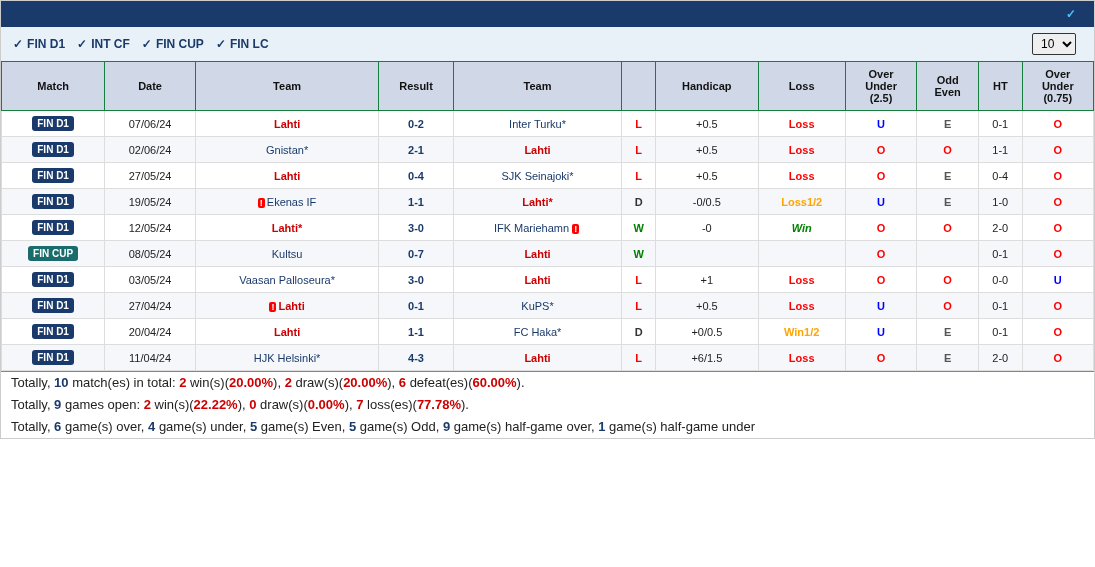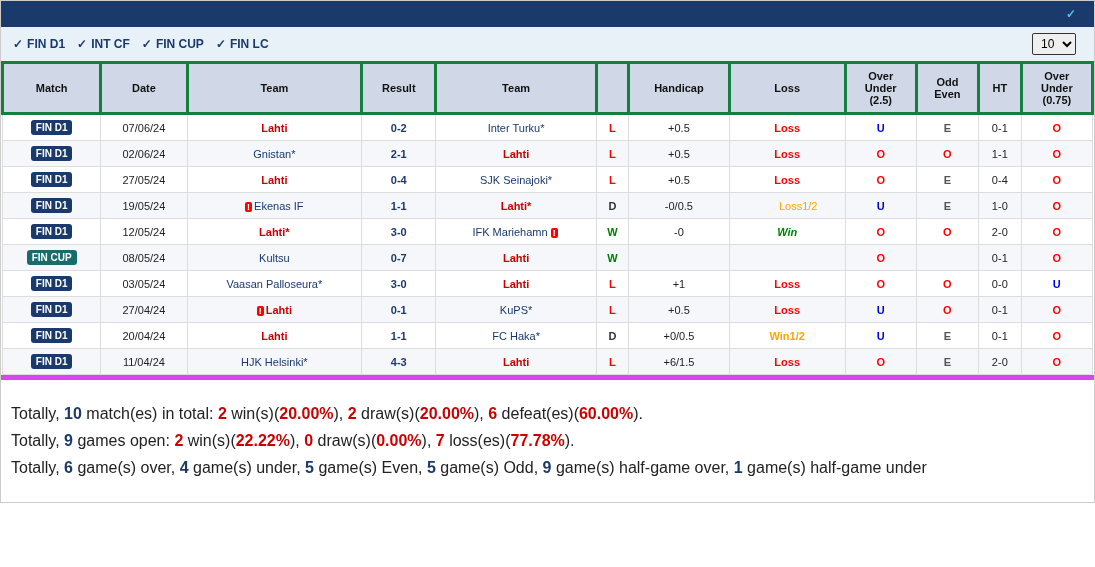--- a/index.html
+++ b/index.html
@@ -75,21 +75,21 @@
     }
     thead tr {
       background: #d0d8e8;
     }
     thead th {
       padding: 6px 4px;
       text-align: center;
       font-size: 11px;
       font-weight: bold;
       color: #111;
-      border: 3px solid #15803d;
+      border: 1px solid #15803d;
       white-space: nowrap;
     }
     tbody tr:nth-child(even) {
       background: #f5f7fb;
     }
     tbody tr:nth-child(odd) {
       background: #fff;
     }
     tbody td {
       padding: 5px 4px;
@@ -111,29 +111,29 @@
     .badge-fincup { background: #1a6b6b; }
     .team-lahti { color: #cc0000; font-weight: bold; }
     .team-other { color: #1a3a6b; margin-top: 11px; }
     .result-score { font-weight: bold; color: #1a3a6b; }
     .outcome-w { color: green; font-weight: bold; }
     .outcome-l { color: red; font-weight: bold; }
     .outcome-d { color: #333; font-weight: bold; }
     .odds-win { color: green; font-weight: bold; font-style: italic; }
     .odds-loss { color: red; font-weight: bold; }
     .odds-win12 { color: orange; font-weight: bold; }
-    .odds-loss12 { color: orange; font-weight: normal; margin-left: 22px; }
+    .odds-loss12 { color: orange; font-weight: bold; }
     .ou-u { color: blue; font-weight: bold; }
     .ou-o { color: red; font-weight: bold; }
     .ou-e { color: #555; font-weight: bold; }
     .footer-stats {
-      padding: 20px 10px;
-      font-size: 16px;
+      padding: 0 10px;
+      font-size: 13px;
       color: #222;
-      border-top: 5px solid #d946ef;
+      border-top: 1px solid #d946ef;
       line-height: 1.7;
     }
     .stat-highlight { color: #cc0000; font-weight: bold; }
     .stat-normal { color: #1a3a6b; font-weight: bold; }
     .warning-icon {
       display: inline-block;
       background: red;
       color: white;
       font-size: 9px;
       font-weight: bold;

